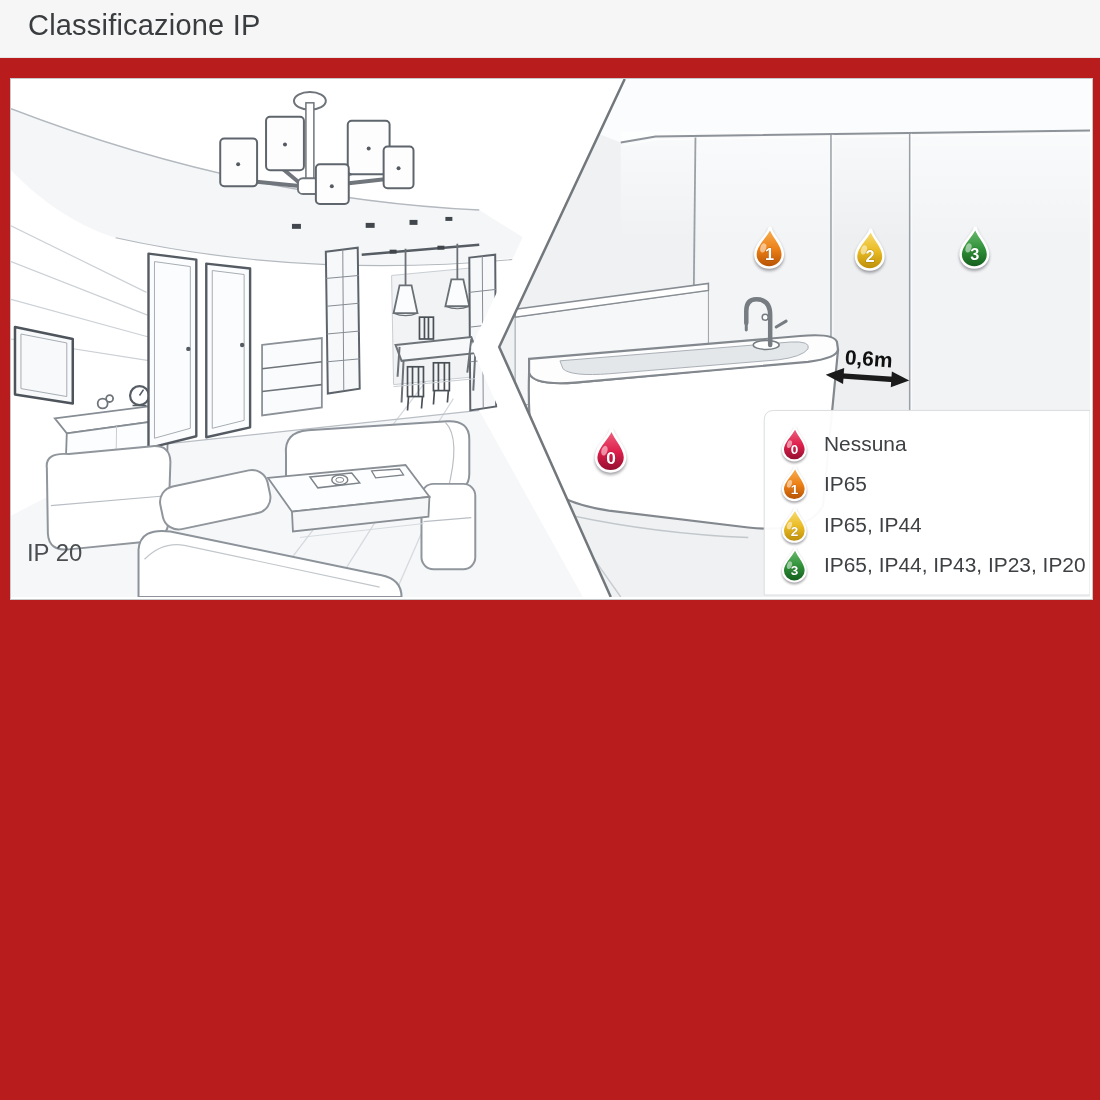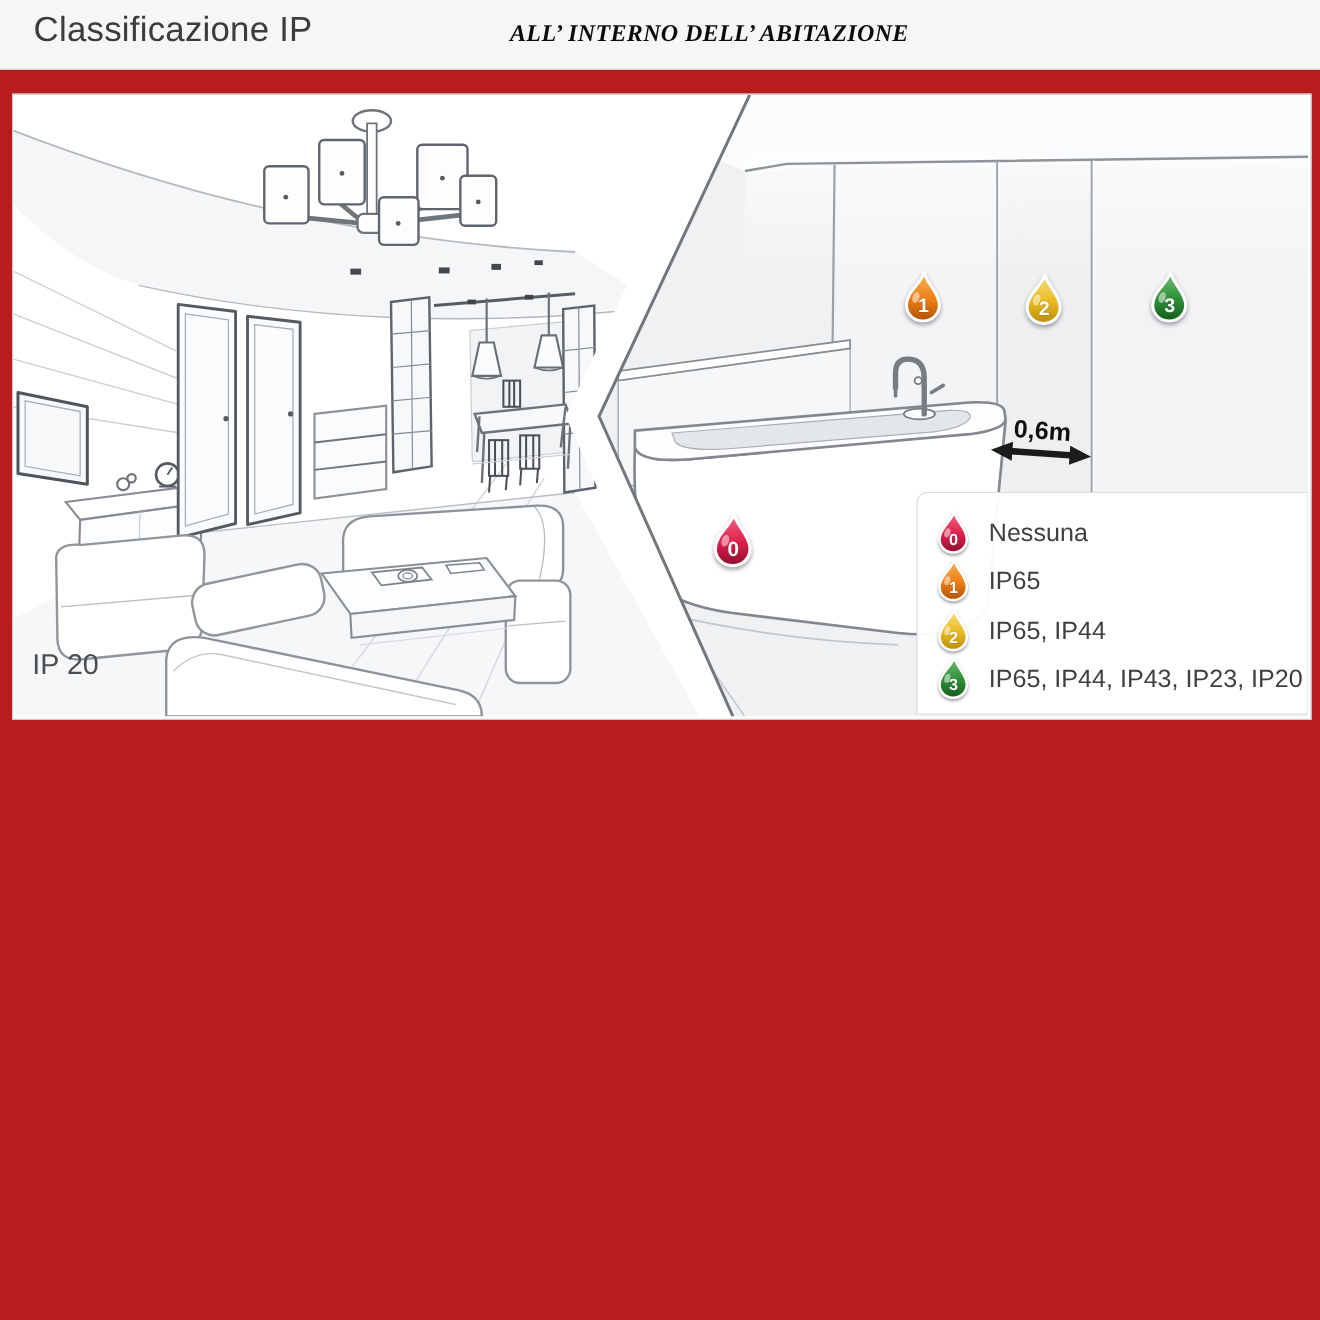--- a/index.html
+++ b/index.html
@@ -22,21 +22,20 @@
   .ip20-label{font:400 24px "Liberation Sans",sans-serif;fill:#4b4e50;}
   .dist-label{font:700 21px "Liberation Sans",sans-serif;fill:#101010;}
 </style>
 </head>
 <body>
 
 <div class="page">
 
   <div class="header">
     <div class="header-title">Classificazione IP</div>
-    <div class="header-subtitle">ALL’ INTERNO DELL’ ABITAZIONE</div>
   </div>
 
   <div class="figure">
   <svg width="1079" height="518" viewBox="0 0 1083 522" preserveAspectRatio="none">
     <defs>
       <clipPath id="clipLiving">
             <polygon points="0,0 588,0 462,270 574,522 0,522"></polygon>
           </clipPath>
       <clipPath id="clipBath">
             <polygon points="616,0 1083,0 1083,522 602,522 490,270"></polygon>

